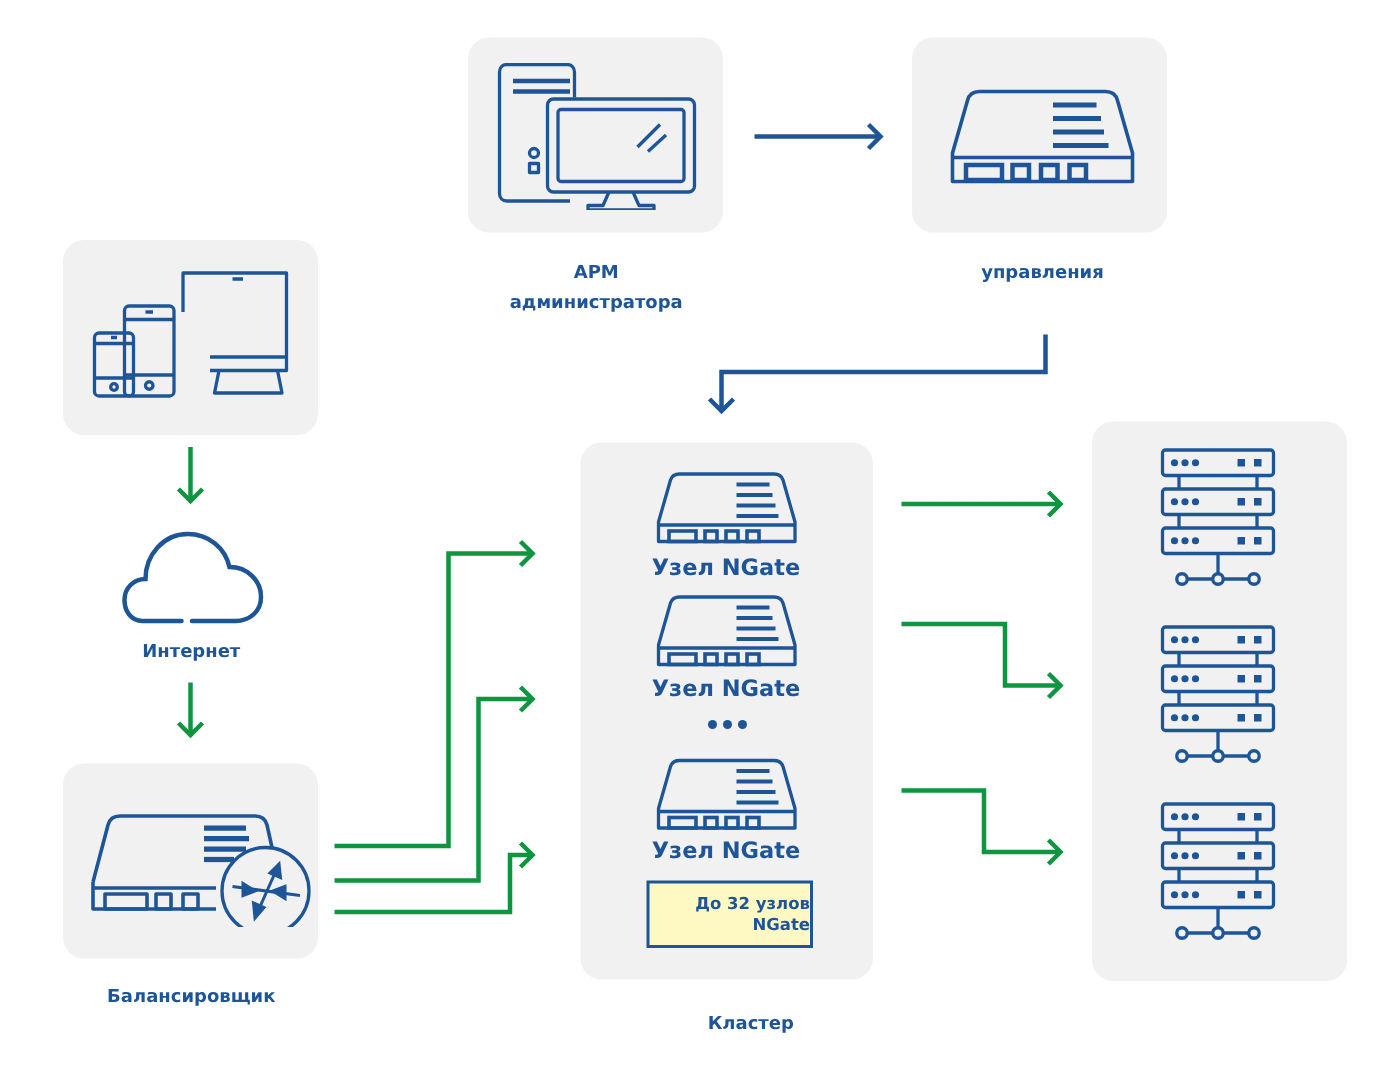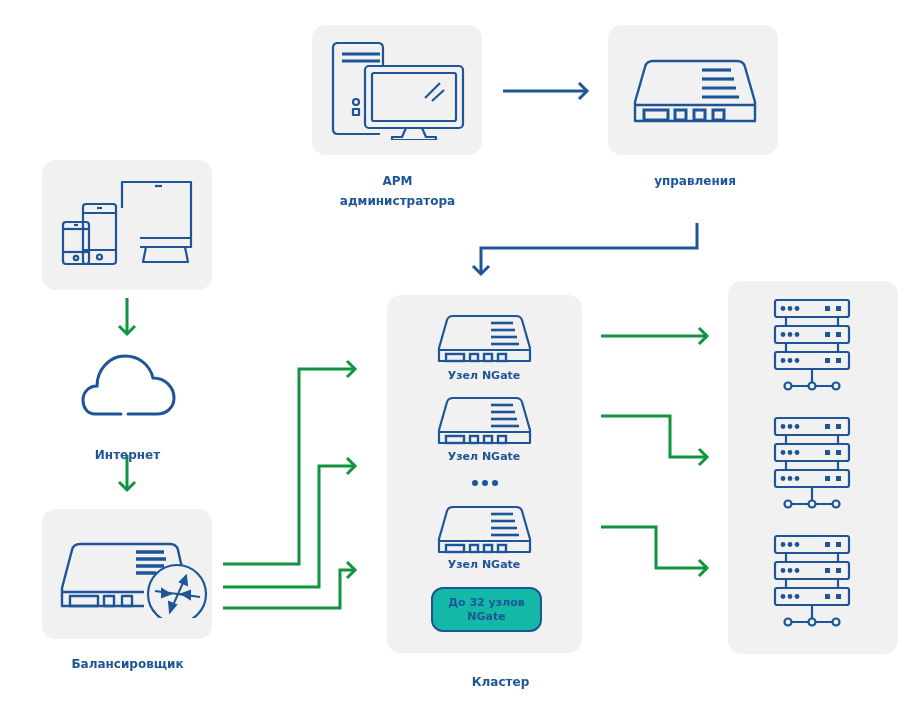--- a/index.html
+++ b/index.html
@@ -2,27 +2,27 @@
 <html><head>
 <meta charset="utf-8">
 <style>
   html, body { margin:0; padding:0; background:#ffffff; }
   body { width:916px; height:710px; position:relative; overflow:hidden;
          font-family:"Liberation Sans", sans-serif; }
   .card { position:absolute; background:#f1f1f2; border-radius:14px; }
   .label { position:absolute; text-align:center; color:#1d5597; font-weight:bold;
            font-family:"DejaVu Sans", sans-serif; font-size:12px; line-height:20px; }
   .node-label { position:absolute; text-align:center; color:#1d5597; font-weight:bold;
-           font-family:"DejaVu Sans", sans-serif; font-size:11px; width:120px; }
+           font-family:"DejaVu Sans", sans-serif; font-size:15px; width:120px; }
   .icon { position:absolute; }
   #connectors { position:absolute; left:0; top:0; }
   .limit-box { position:absolute; left:431px; top:587px; width:111px; height:45px;
-               border:2.5px solid #1d5597; border-radius:12px; background:#14b8a6;
+               border:2.5px solid #1d5597; border-radius:0; background:#fef9c3;
                box-sizing:border-box; display:flex; flex-direction:column;
-               align-items:center; justify-content:center; color:#1d5597;
+               align-items:flex-end; justify-content:center; color:#1d5597;
                font-weight:bold; font-family:"DejaVu Sans", sans-serif; font-size:11px; line-height:14px; }
   .dots { position:absolute; left:470px; top:478px; width:30px; height:10px; }
 </style>
 </head>
 <body>
 
 <div class="card" style="left:42px;top:160px;width:170px;height:130px;"></div>
 <div class="card" style="left:42px;top:509px;width:170px;height:130px;"></div>
 <div class="card" style="left:312px;top:25px;width:170px;height:130px;"></div>
 <div class="card" style="left:608px;top:25px;width:170px;height:130px;"></div>
@@ -91,21 +91,21 @@
     <line x1="3" y1="51" x2="29" y2="51"></line>
     <line x1="3" y1="74" x2="29" y2="74"></line>
     <line x1="14" y1="47" x2="18" y2="47"></line>
     <circle cx="16" cy="80" r="2.2"></circle>
   </g>
 </svg>
 
 <svg class="icon" style="left:81px;top:352px;" width="96" height="66" viewBox="0 0 96 66">
   <path d="M40 62 H14 C6 62 2 55 2 48 C2 40 8 34 16 34 C16 18 28 4 44 4 C58 4 69 13 72 26 C84 26 93 35 93 46 C93 56 85 62 76 62 H47" fill="none" stroke="#1d5597" stroke-width="3" stroke-linecap="round"></path>
 </svg>
-<div class="label" style="left:50px;top:424px;width:155px;margin-top:21px;">Интернет</div>
+<div class="label" style="left:50px;top:424px;width:155px;">Интернет</div>
 
 <svg class="icon" style="left:60px;top:538px;" width="148" height="80" viewBox="0 0 148 80">
   <g fill="none" stroke="#1d5597" stroke-width="2.4" stroke-linejoin="round">
     <path d="M2 50 L12 12 C13 8 16 6 20 6 H110 C114 6 117 8 118 12 L122 30"></path>
     <path d="M2 50 V68 H84"></path>
     <line x1="2" y1="54" x2="84" y2="54"></line>
     <rect x="10" y="58" width="28" height="10" fill="none"></rect>
     <rect x="44" y="58" width="10" height="10"></rect>
     <rect x="62" y="58" width="10" height="10"></rect>
   </g>

